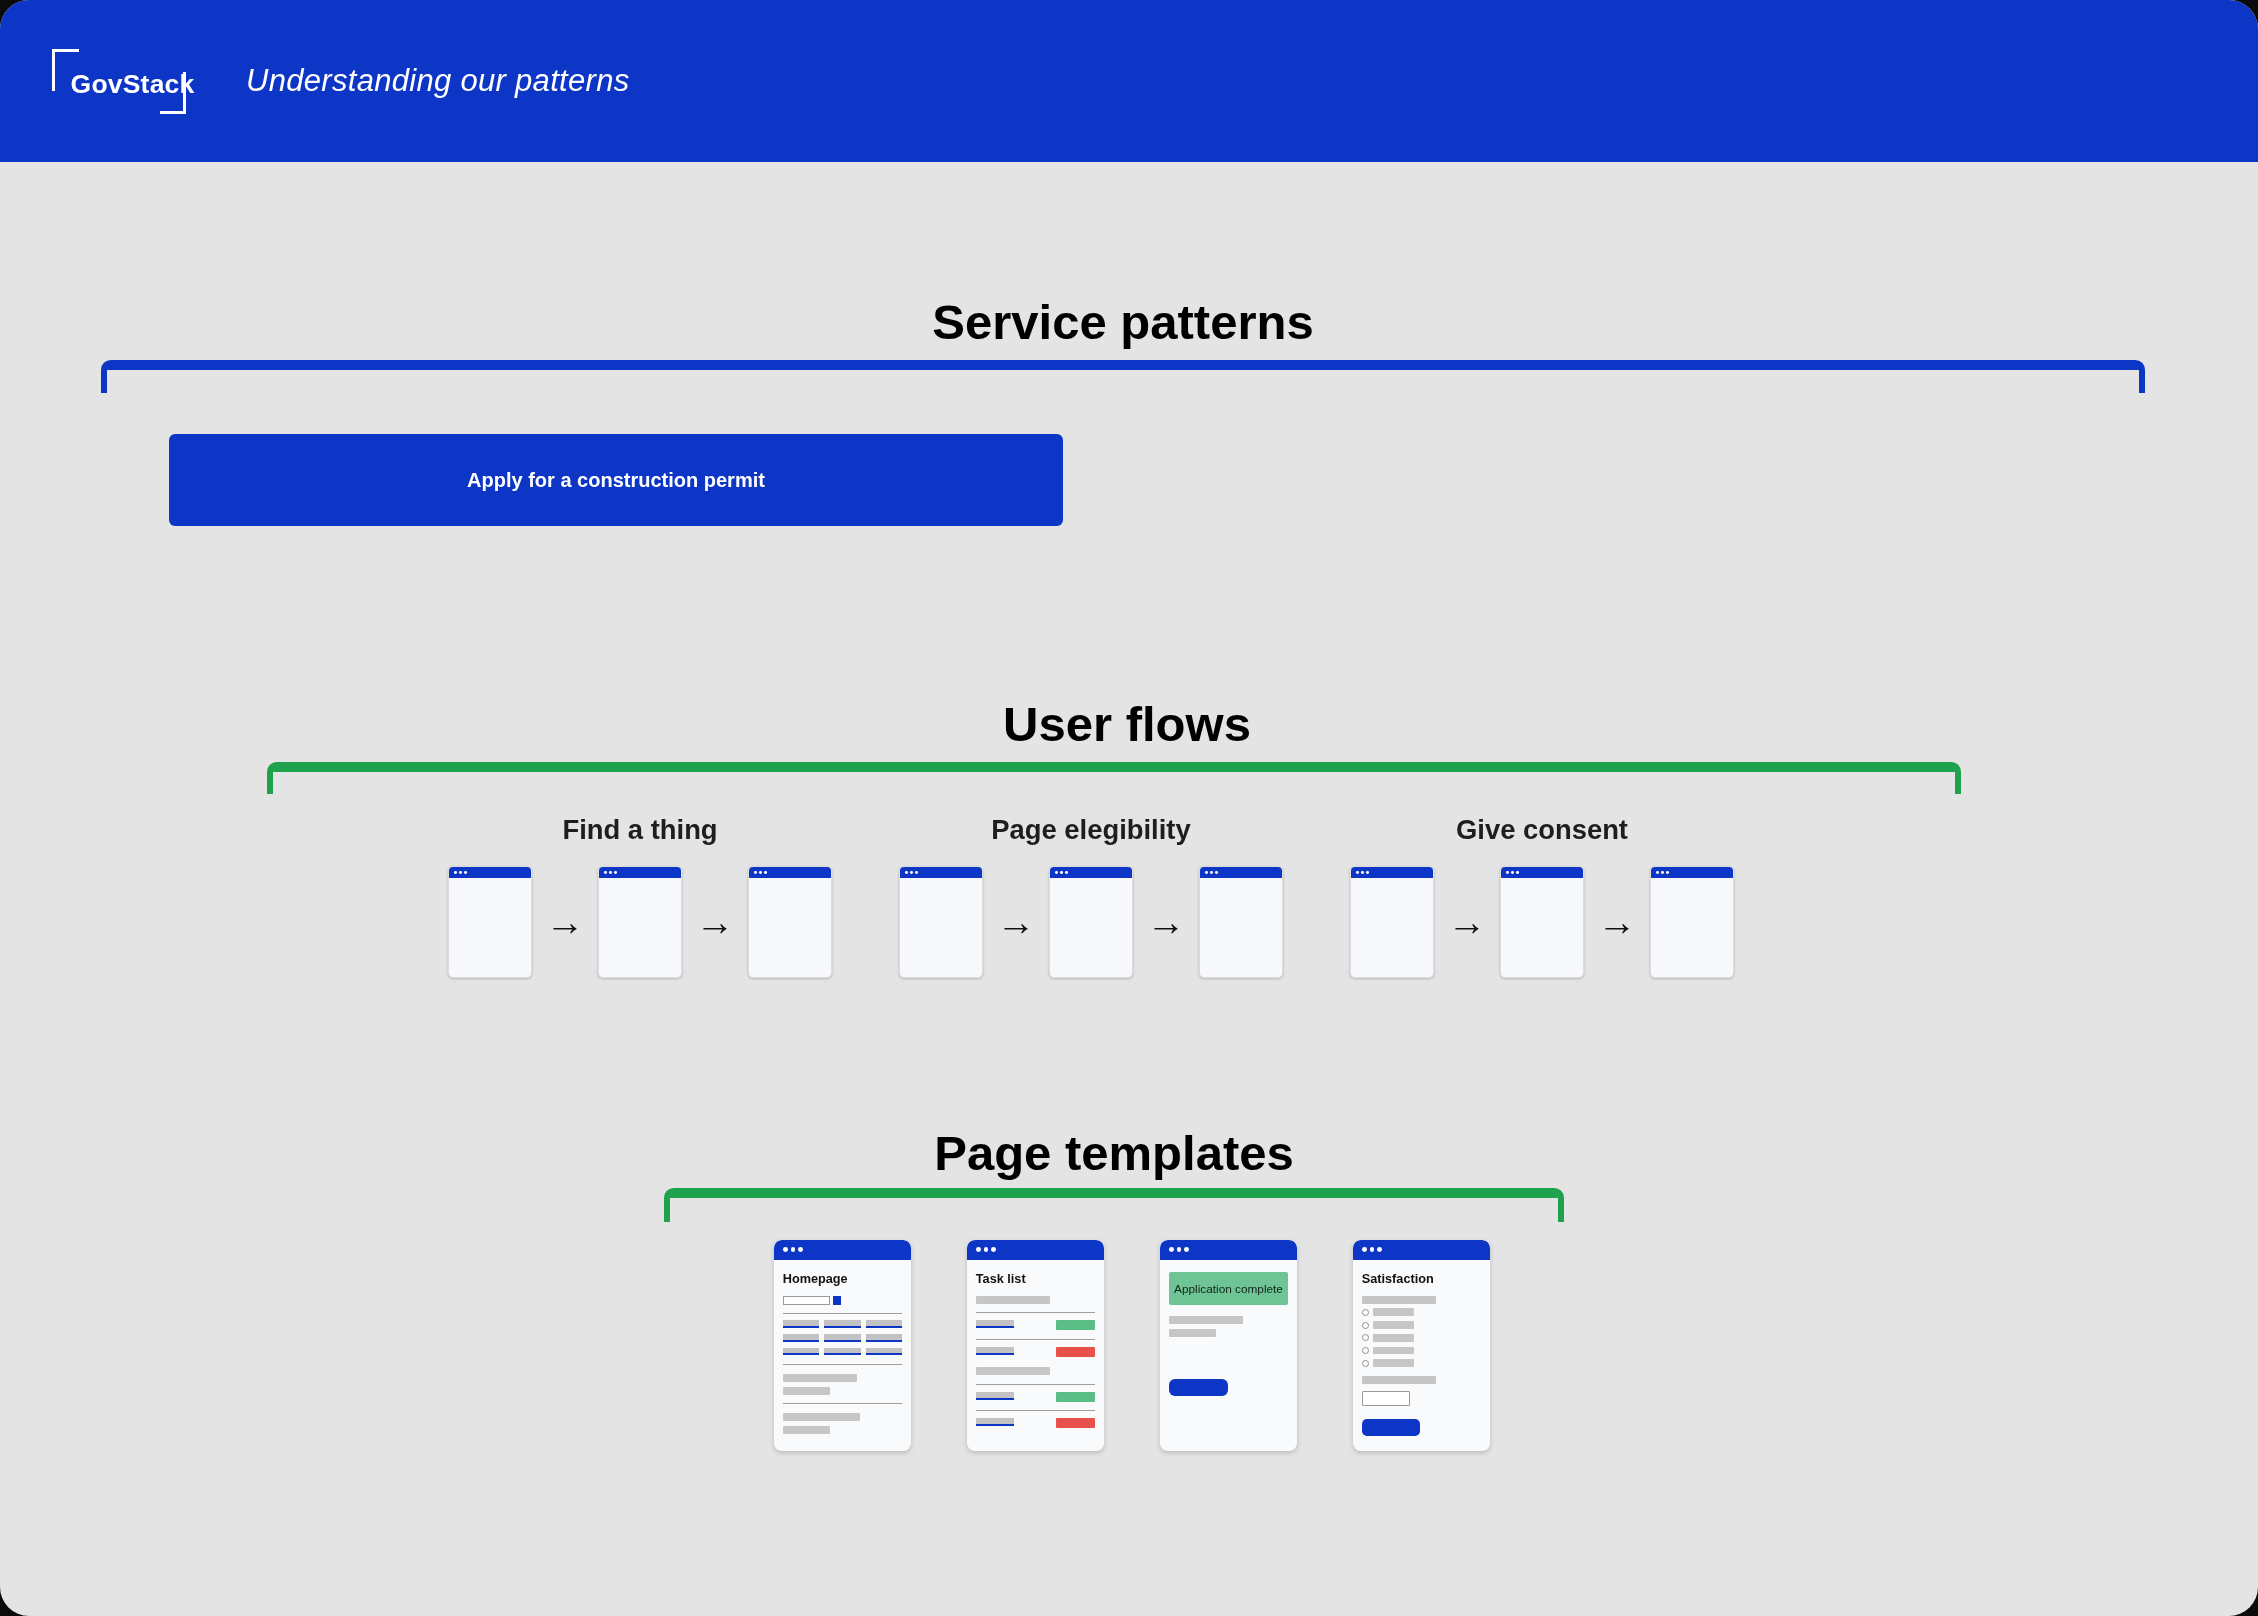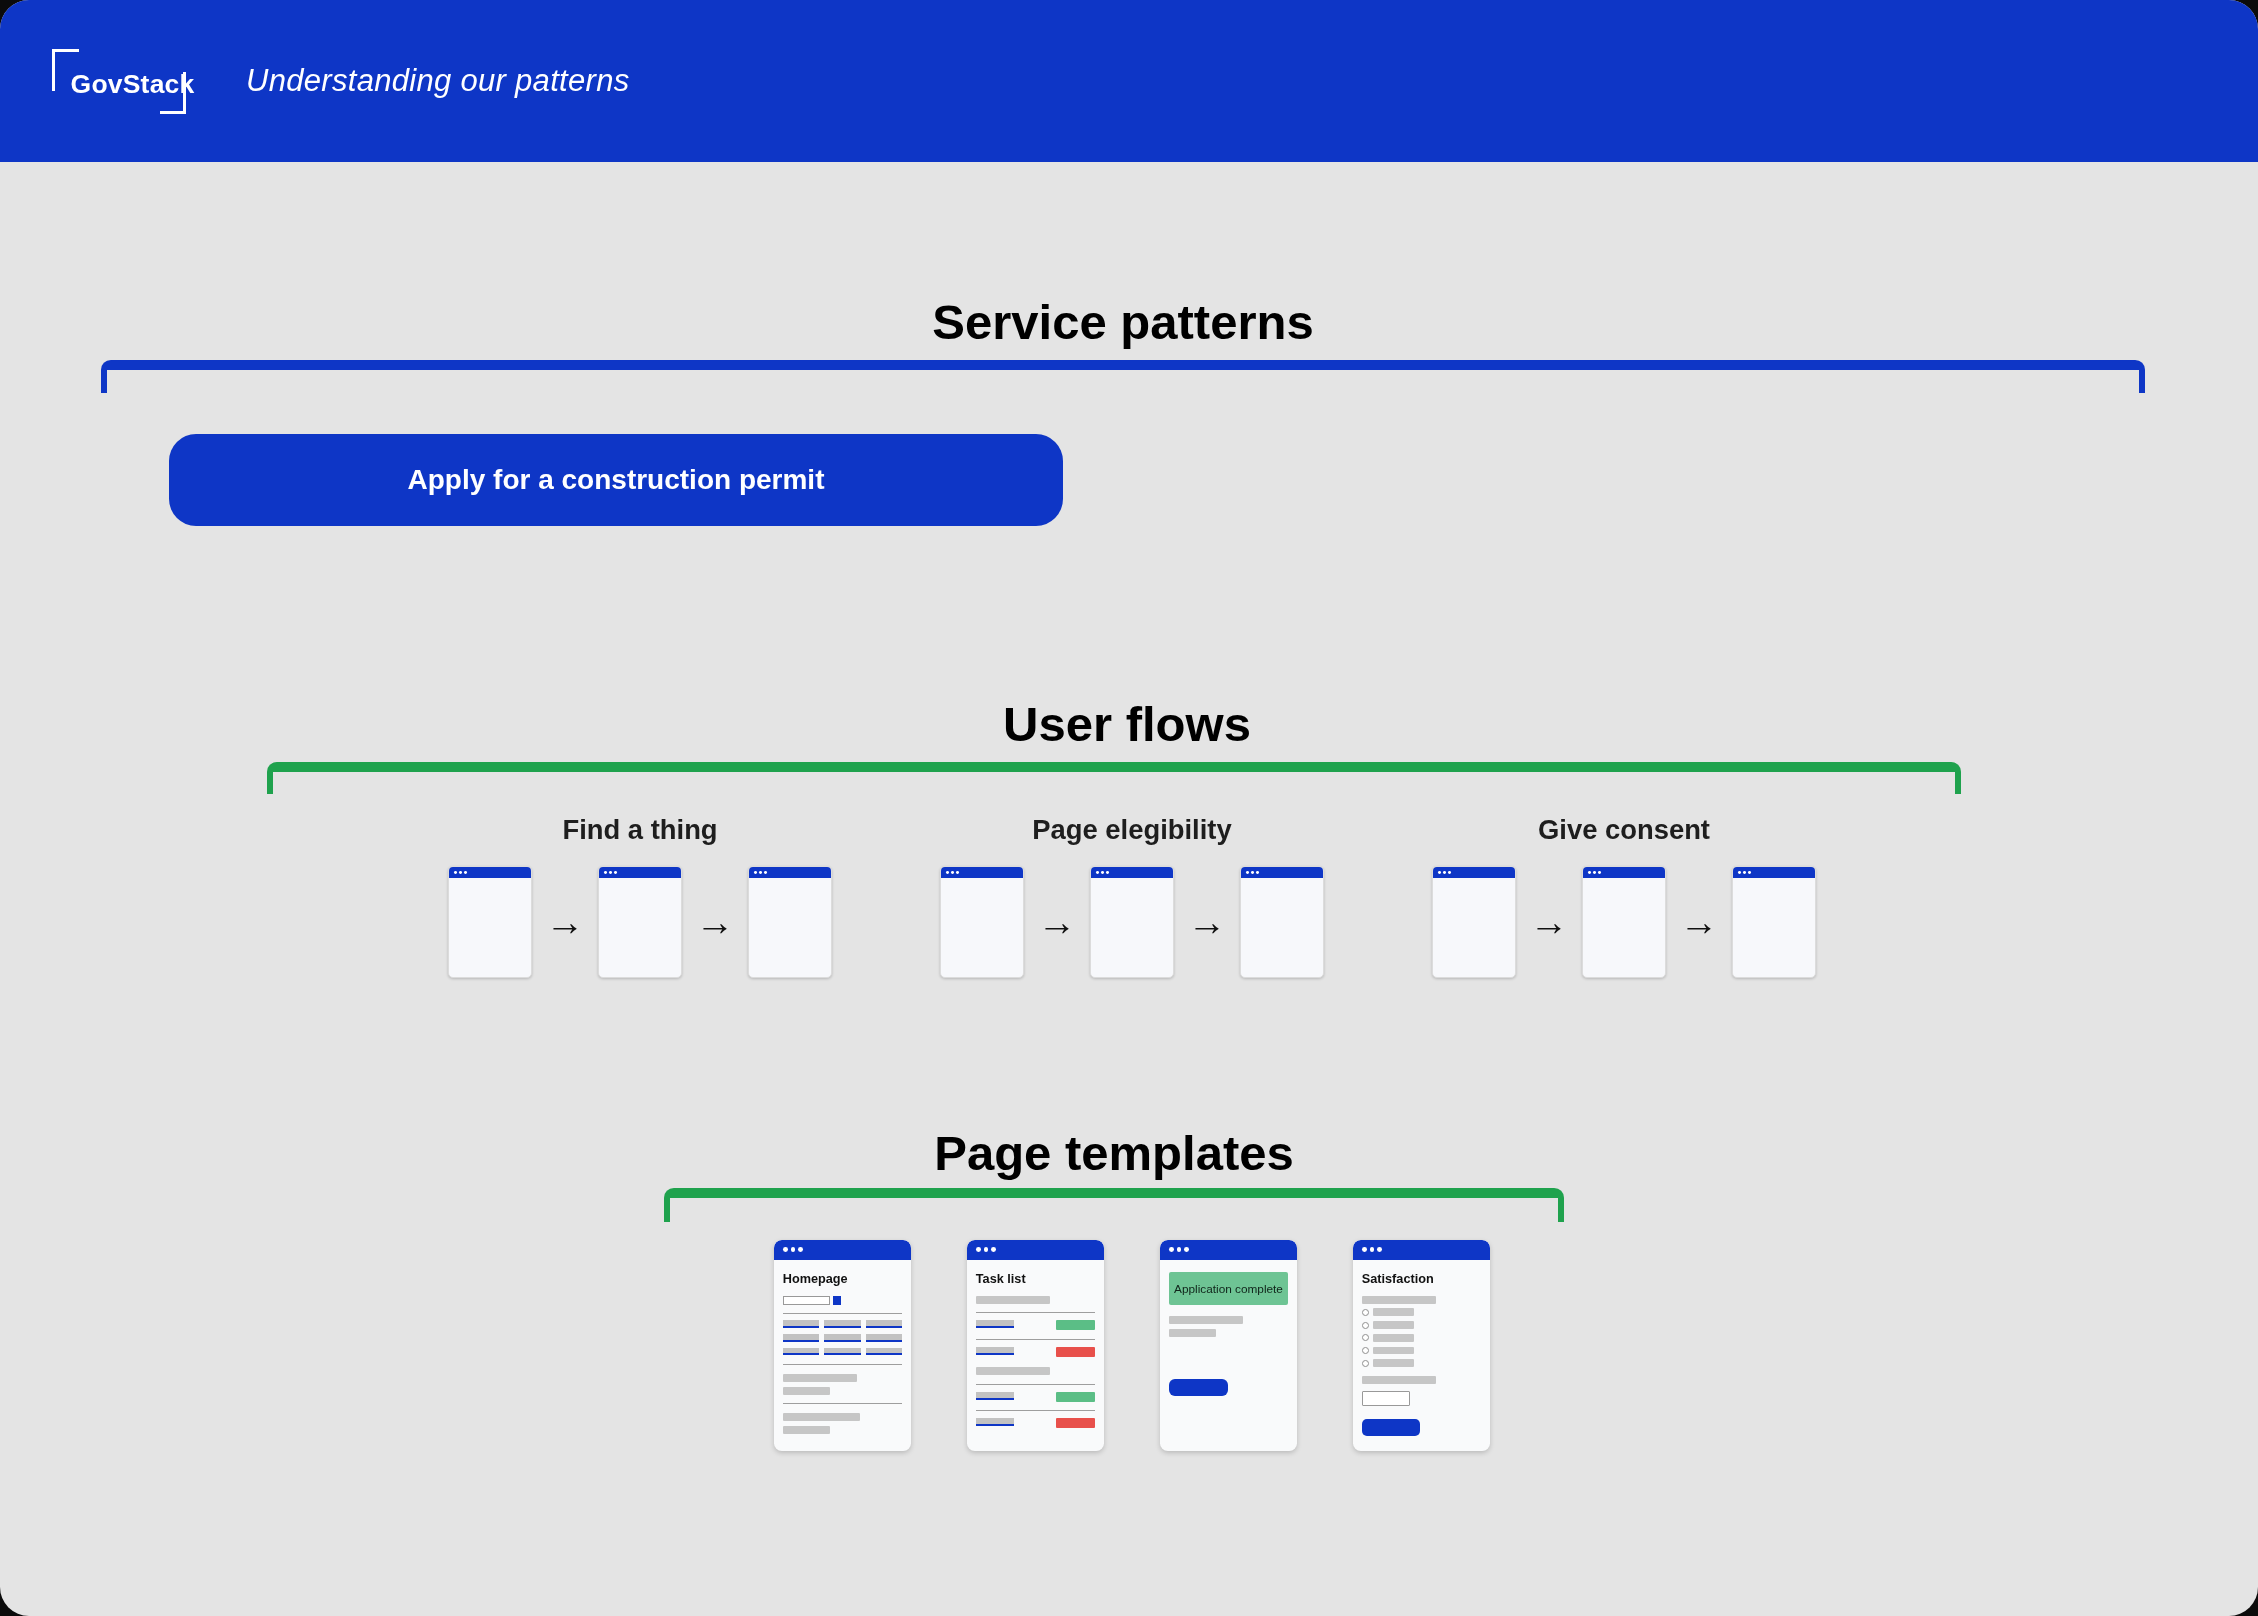--- a/index.html
+++ b/index.html
@@ -21,26 +21,26 @@
   
   .sec-title { position:absolute; margin:0; text-align:center; font-size:49px; line-height:45px; font-weight:700; color:#000000; }
   .bracket { position:absolute; border-top:10.8px solid; border-left:6.9px solid; border-right:6.9px solid; border-top-left-radius:9.8px; border-top-right-radius:9.8px; }
   .bracket.blue { border-color:#0E36C6; }
   .bracket.green { border-color:#1FA24D; }
 
   
   .sp-title { left:101px; width:2044px; top:300px; }
   .sp-bracket { left:101px; top:360px; width:2044px; height:33px; }
   .sp-buttons { position:absolute; left:169px; top:434px; width:1912px; display:flex; justify-content:space-between; }
-  .sp-btn { width:894px; height:92px; background:#0E36C6; border-radius:27px; color:#fff; font-size:28px; font-weight:700; display:flex; align-items:center; justify-content:center; }
+  .sp-btn { width:894px; height:92px; background:#0E36C6; border-radius:6px; color:#fff; font-size:20px; font-weight:700; display:flex; align-items:center; justify-content:center; }
 
   
   .uf-title { left:280px; width:1694px; top:702px; }
   .uf-bracket { left:267px; top:762px; width:1694px; height:32px; }
-  .uf-body { position:absolute; left:448px; top:813px; display:flex; gap:108px; }
+  .uf-body { position:absolute; left:448px; top:813px; display:flex; gap:67px; }
   .uf-group { width:384px; }
   .uf-label { margin:0 0 19.6px 0; text-align:center; font-size:27.4px; line-height:33px; font-weight:700; color:#1e1e1e; }
   .uf-row { display:flex; justify-content:space-between; align-items:center; height:112px; }
   .mini-window { width:84px; height:112px; background:#F7F8FB; border-radius:4.9px; border:1px solid #DCDCDC; box-shadow:0 1px 2.9px rgba(0,0,0,0.20); overflow:hidden; }
   .mw-bar { height:11.8px; background:#0E36C6; display:flex; align-items:center; padding-left:4.9px; gap:2px; }
   .mw-bar i, .tc-bar i { display:block; background:#fff; border-radius:50%; }
   .mw-bar i { width:2.9px; height:2.9px; }
   .flow-arrow { font-size:39px; line-height:39px; color:#101010; font-weight:400; }
 
   

